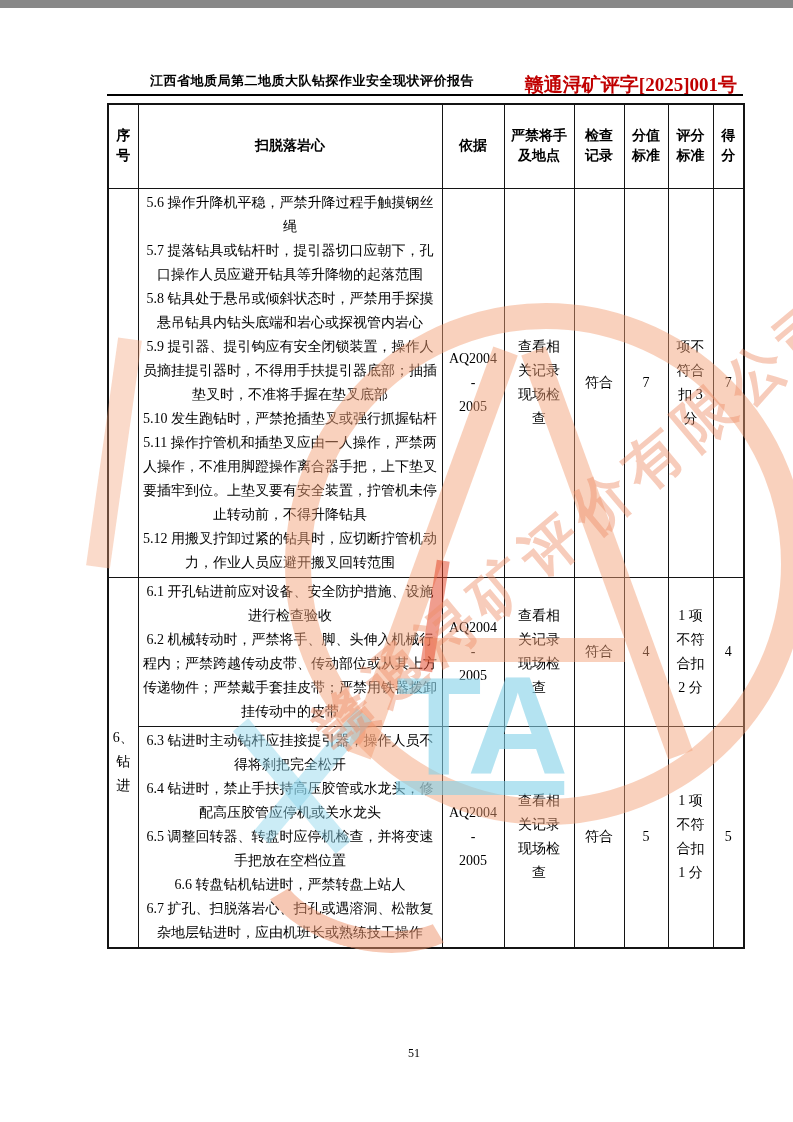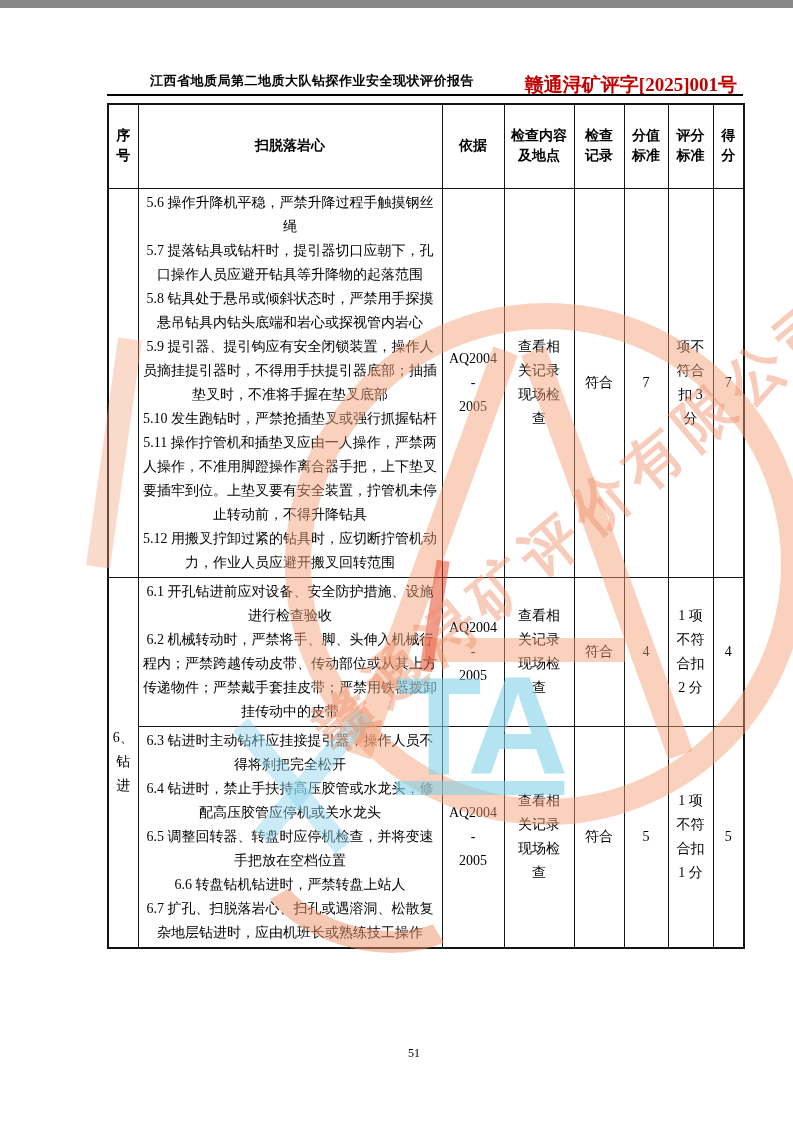--- a/index.html
+++ b/index.html
@@ -89,21 +89,21 @@
         <col style="width:44px">
         <col style="width:45px">
         <col style="width:31px">
     </colgroup>
     <tbody>
         <tr class="hrow">
       <th>序
 号</th>
       <th>扫脱落岩心</th>
       <th>依据</th>
-      <th>检查内容
+      <th>严禁将手
 及地点</th>
       <th>检查
 记录</th>
       <th>分值
 标准</th>
       <th>评分
 标准</th>
       <th>得
 分</th>
     </tr>

